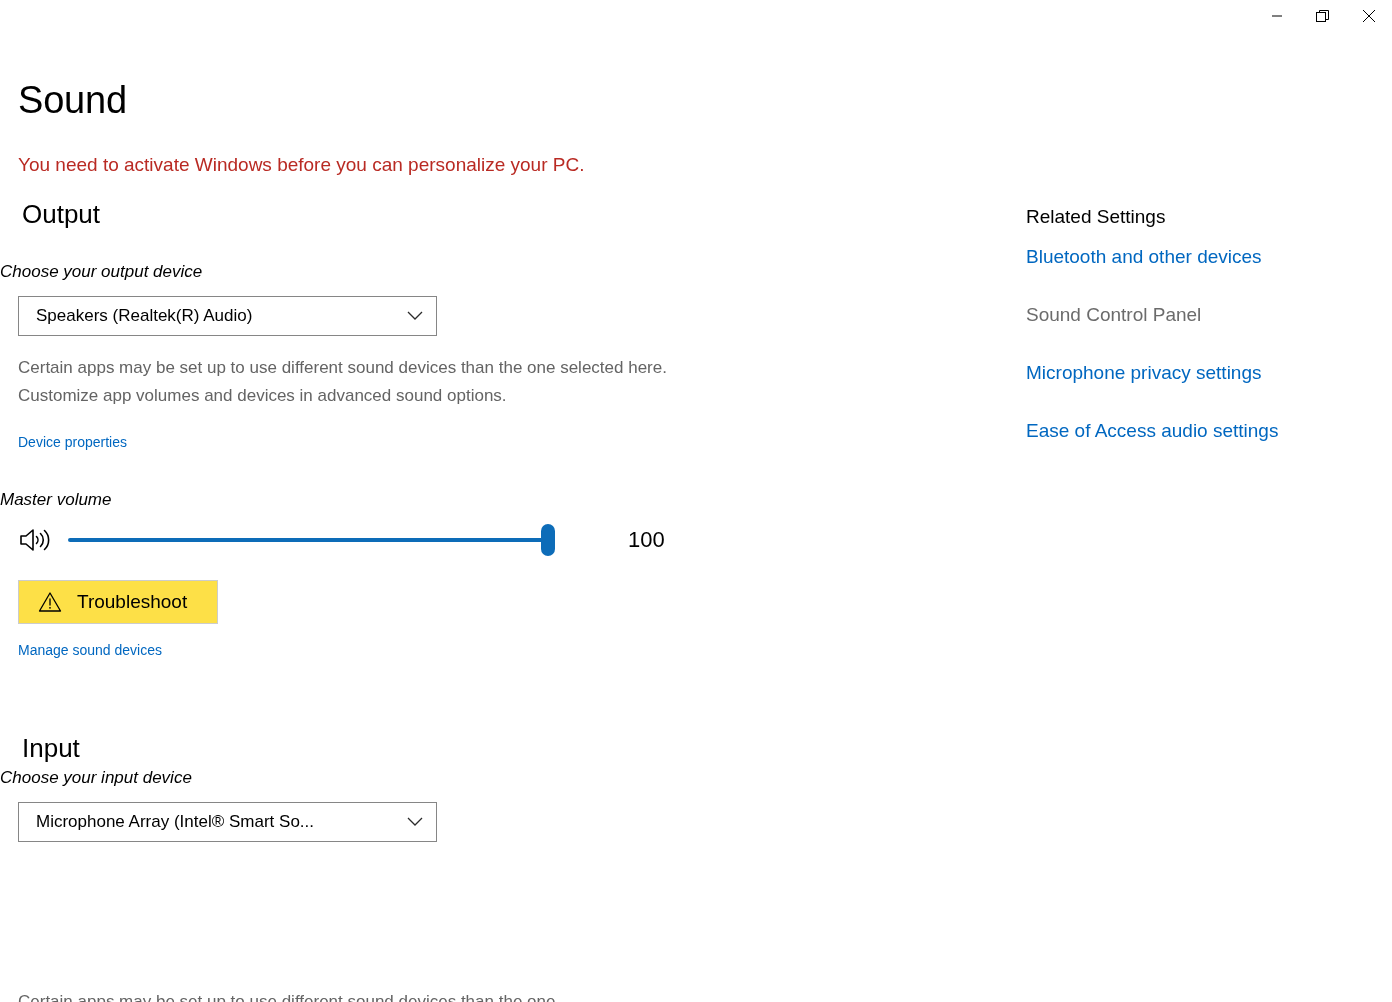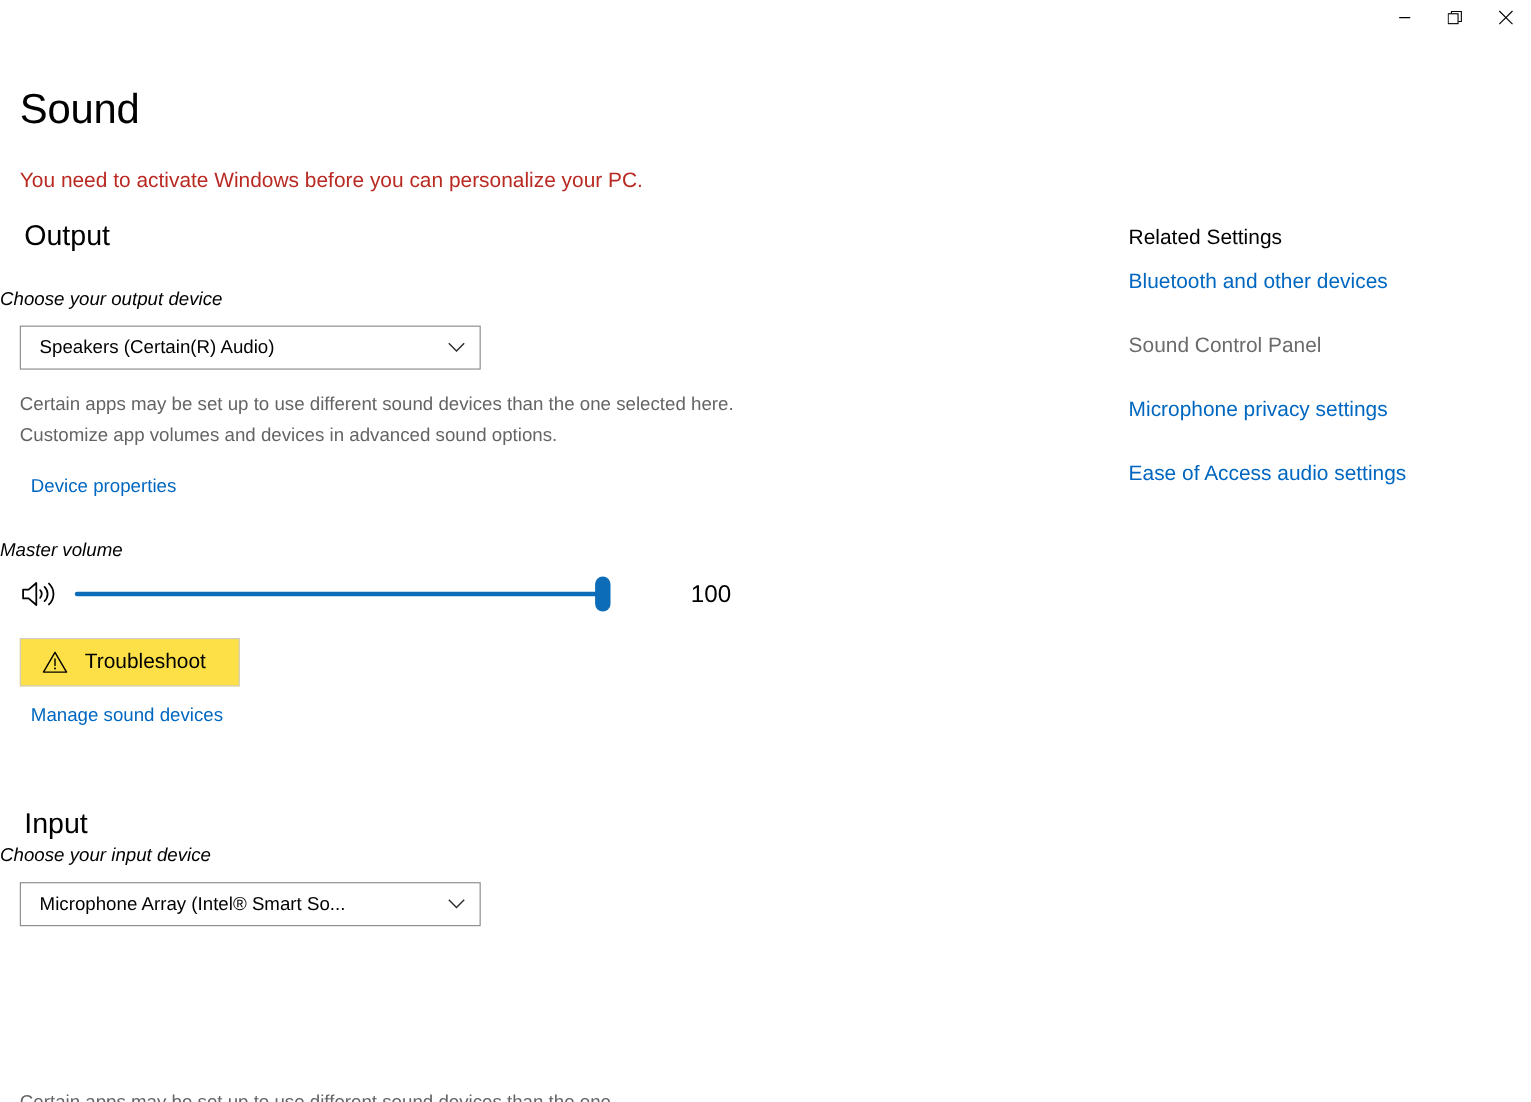--- a/index.html
+++ b/index.html
@@ -119,24 +119,24 @@
 
   .body-text {
     font-size: 17px;
     color: #646464;
     line-height: 28px;
     padding-left: 18px;
     width: 700px;
   }
 
   .link {
-    font-size: 17px;
+    font-size: 14px;
     color: #0067c0;
     line-height: 24px;
-    padding-left: 28px;
+    padding-left: 18px;
     text-decoration: none;
     cursor: default;
     display: inline-block;
   }
 
   
   .slider-row {
     display: flex;
     align-items: center;
     padding-left: 18px;
@@ -290,21 +290,21 @@
   <div class="activation-warning">You need to activate Windows before you can personalize your PC.</div>
 
   <div class="left-col">
 
     <div>
       <div class="section-head" style="margin-bottom:28px;">Output</div>
 
       <div class="field-label" style="margin-bottom:12px;">Choose your output device</div>
 
       <div class="combobox">
-        <span class="cb-text">Speakers (Certain(R) Audio)</span>
+        <span class="cb-text">Speakers (Realtek(R) Audio)</span>
         <span class="cb-chevron">
           <svg width="16" height="10" viewBox="0 0 16 10">
               <path d="M1 1 L8 8 L15 1" fill="none" stroke="#2b2b2b" stroke-width="1.3"></path>
             </svg>
         </span>
       </div>
 
       <div class="body-text" style="margin-top:18px;">Certain apps may be set up to use different sound devices than the one selected here. Customize app volumes and devices in advanced sound options.</div>
 
       <a class="link" style="margin-top:20px;">Device properties</a>

